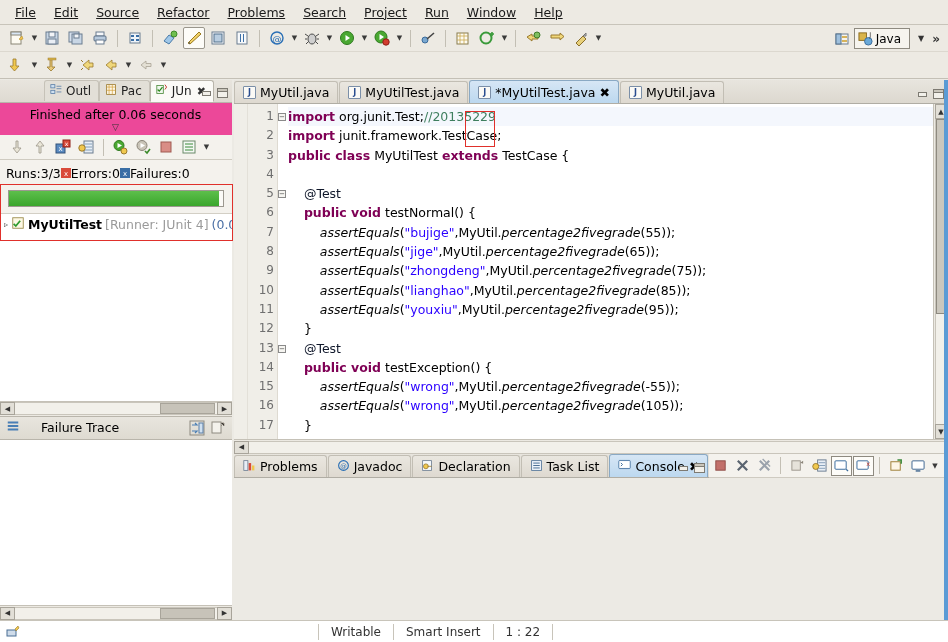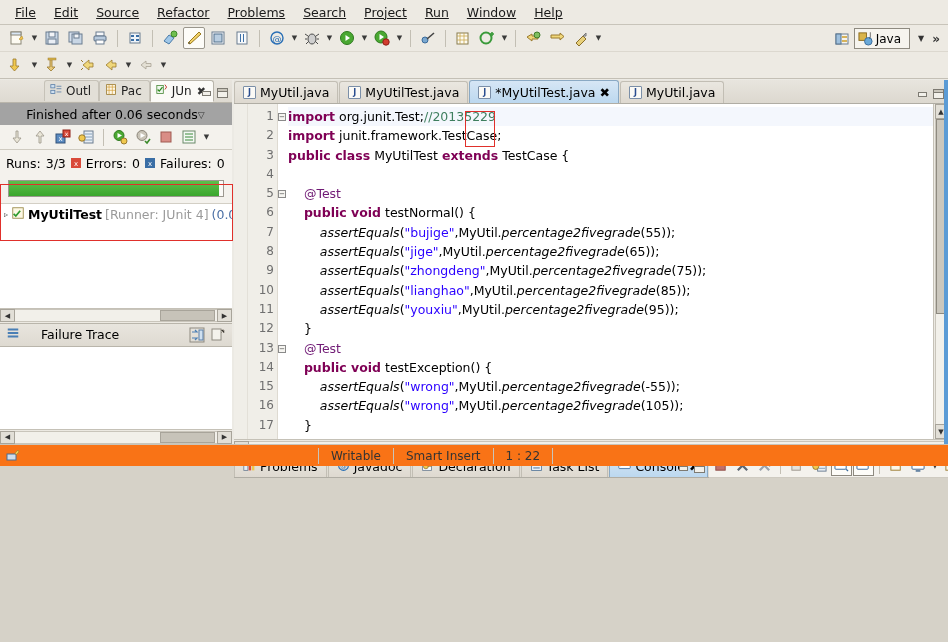--- a/index.html
+++ b/index.html
@@ -5,21 +5,21 @@
   * { box-sizing: border-box; }
   html, body {
     margin: 0; padding: 0;
     width: 948px; height: 642px;
     overflow: hidden;
     background: #d6d2c8;
     font-family: "DejaVu Sans", "Liberation Sans", sans-serif;
     font-size: 12px;
     color: #000;
   }
-  #app { position: relative; width: 948px; height: 466px; background: #eceae4; border-radius: 20px; }
+  #app { position: relative; width: 948px; height: 642px; background: #eceae4; border-radius: 20px; }
 
   
   .menubar {
     height: 25px; background: #edeae3;
     display: flex; align-items: center;
     padding-left: 6px; border-bottom: 1px solid #c8c4ba;
   }
   .menu-item {
     padding: 2px 9px; font-size: 12.5px; color: #1a1a1a; cursor: default;
     white-space: nowrap;
@@ -100,30 +100,30 @@
   .ctrl-min { width: 11px; height: 8px; position: relative; }
   .ctrl-min:after { content:""; position:absolute; left:1px; right:1px; bottom:1px; height:3px;
      background:#f2f0ea; border:1px solid #7d7a72;}
   .ctrl-max { width: 11px; height: 10px; background:#f2f0ea; border:1px solid #7d7a72; }
   .ctrl-max:after{content:"";display:block;height:2px;background:#c9c5bb;border-bottom:1px solid #7d7a72;}
 
   
   .junit-view { flex: 0 0 auto; background: #f4f2ed; display: flex; flex-direction: column; }
   .junit-status {
     display: flex; align-items: center; justify-content: center;
-    padding: 4px 6px 3px 5px; font-size: 12.5px; background: #a3a3a3;
+    padding: 4px 6px 3px 5px; font-size: 12.5px; background: #ec4899; flex-direction: column;
   }
   .junit-status .vmenu { font-size: 9px; color:#333; }
   .junit-toolbar {
     height: 25px; display: flex; align-items: center; padding-left: 6px;
     background: #f4f2ed; border-bottom: 1px solid #cfcbc1;
   }
   .jt-ico { width: 21px; height: 20px; display:flex; align-items:center; justify-content:center; margin-right:2px;}
   .junit-counts {
-    display: flex; align-items: center; gap: 5px;
+    display: flex; align-items: center; 
     font-size: 12.5px; padding: 6px 4px 5px 6px; background:#f4f2ed;
     white-space: nowrap;
   }
   .cnt-label { font-weight: normal; }
   .progressbar-wrap {
     background: #f4f2ed; padding: 4px 8px 6px 8px;
   }
   .progressbar {
     height: 17px; background: #fbfaf7; border: 1px solid #9c9890;
     position: relative; overflow:hidden;
@@ -196,21 +196,21 @@
      border: 1px solid #8a8a8a; background: #f6f5f1; font-size: 7px; line-height: 6px; text-align:center; color:#444;}
   .code {
     flex: 1; padding: 3px 0 0 10px; position: relative;
     font-family: "DejaVu Sans", "Liberation Sans", sans-serif;
     font-size: 12.5px; overflow: hidden;
   }
   .cline { height: 19.3px; line-height: 19.3px; white-space: pre; }
   .kw { color: #7f0055; font-weight: bold; }
   .str { color: #2a00ff; }
   .cmt { color: #3f7f5f; }
-  .ann { color: #701a75; }
+  .ann { color: #0f172a; }
   .ital { font-style: italic; }
   .plain { color: #000; }
   .cline.hl { background: #f4f7fd; }
 
   .vscroll {
     width: 15px; background: #ece9e2; border-left: 1px solid #c5c1b7;
     display: flex; flex-direction: column; align-items: center;
   }
   .vs-btn { width: 13px; height: 15px; background: #e2dfd7; border: 1px solid #a8a49a;
      display:flex;align-items:center;justify-content:center;font-size:7px;color:#333;}
@@ -228,21 +228,21 @@
   .console-tools {
     height: 24px; background: #f4f2ed; display: flex; align-items:center;
     justify-content: flex-end; padding-right: 4px; border-bottom: 1px solid #cfcbc1;
   }
   .ct-ico { width: 21px; height: 20px; display:flex;align-items:center;justify-content:center; margin-left:1px;}
   .ct-ico.boxed { border: 1px solid #8e8a80; background:#fdfcf8;}
 
   
   .statusbar {
     position: absolute; bottom: 0; left: 0; right: 0; height: 22px;
-    background: #f97316; border-top: 1px solid #c8c4ba;
+    background: #ffffff; border-top: 1px solid #c8c4ba;
     display: flex; align-items: center; font-size: 12px;
   }
   .sb-ico { width: 26px; display:flex;align-items:center;justify-content:center; }
   .sb-cell { padding: 0 12px; border-left: 1px solid #c8c4ba; height: 16px; line-height:16px; color:#333;}
   .sb-spacer { flex: 1; }
 
   
   .annot { position: absolute; border: 1px solid #e0302b; pointer-events: none; z-index: 50; }
 
   .right-border { position:absolute; right:0; top:0; bottom:0; width:4px; background:#5b9bd5;}

